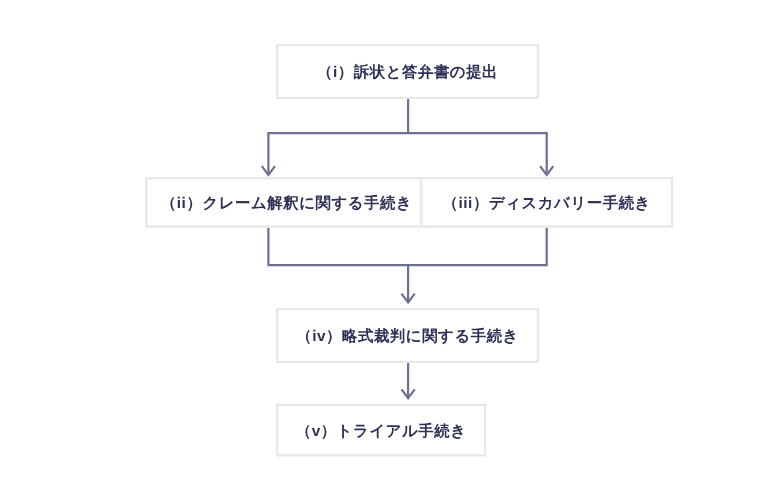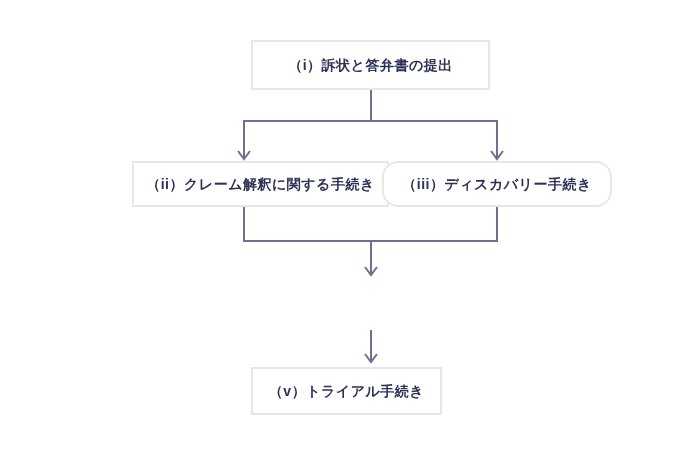--- a/index.html
+++ b/index.html
@@ -34,21 +34,21 @@
     font-weight: 600;
     letter-spacing: 0.5px;
     display: flex;
     align-items: center;
     justify-content: center;
     text-align: center;
     line-height: 1.3;
   }
   .node-1 { left: 231px; top: 40px;  width: 239px; height: 50px; }
   .node-2 { left: 112px; top: 161px; width: 257px; height: 46px; }
-  .node-3 { left: 362px; top: 161px; width: 230px; height: 46px; border-radius: 16px; }
+  .node-3 { left: 362px; top: 161px; width: 230px; height: 46px; }
   .node-4 { left: 231px; top: 280px; width: 239px; height: 50px; }
   .node-5 { left: 231px; top: 367px; width: 191px; height: 48px; }
 </style>
 </head>
 <body>
 
 <div class="canvas">
 
   <svg class="edges-layer" width="700" height="456" viewBox="0 0 700 456" fill="none" stroke="#6d7090" stroke-width="2">
 
@@ -65,16 +65,17 @@
     <path d="M351,330 V361"></path>
     <polyline points="345,354 351,362 357,354"></polyline>
   </svg>
 
   <div class="flow-node node-1">（i）訴状と答弁書の提出</div>
 
   <div class="flow-node node-2">（ii）クレーム解釈に関する手続き</div>
 
   <div class="flow-node node-3">（iii）ディスカバリー手続き</div>
 
+  <div class="flow-node node-4">（iv）略式裁判に関する手続き</div>
 
   <div class="flow-node node-5">（v）トライアル手続き</div>
 
 </div>
 
 </body></html>

